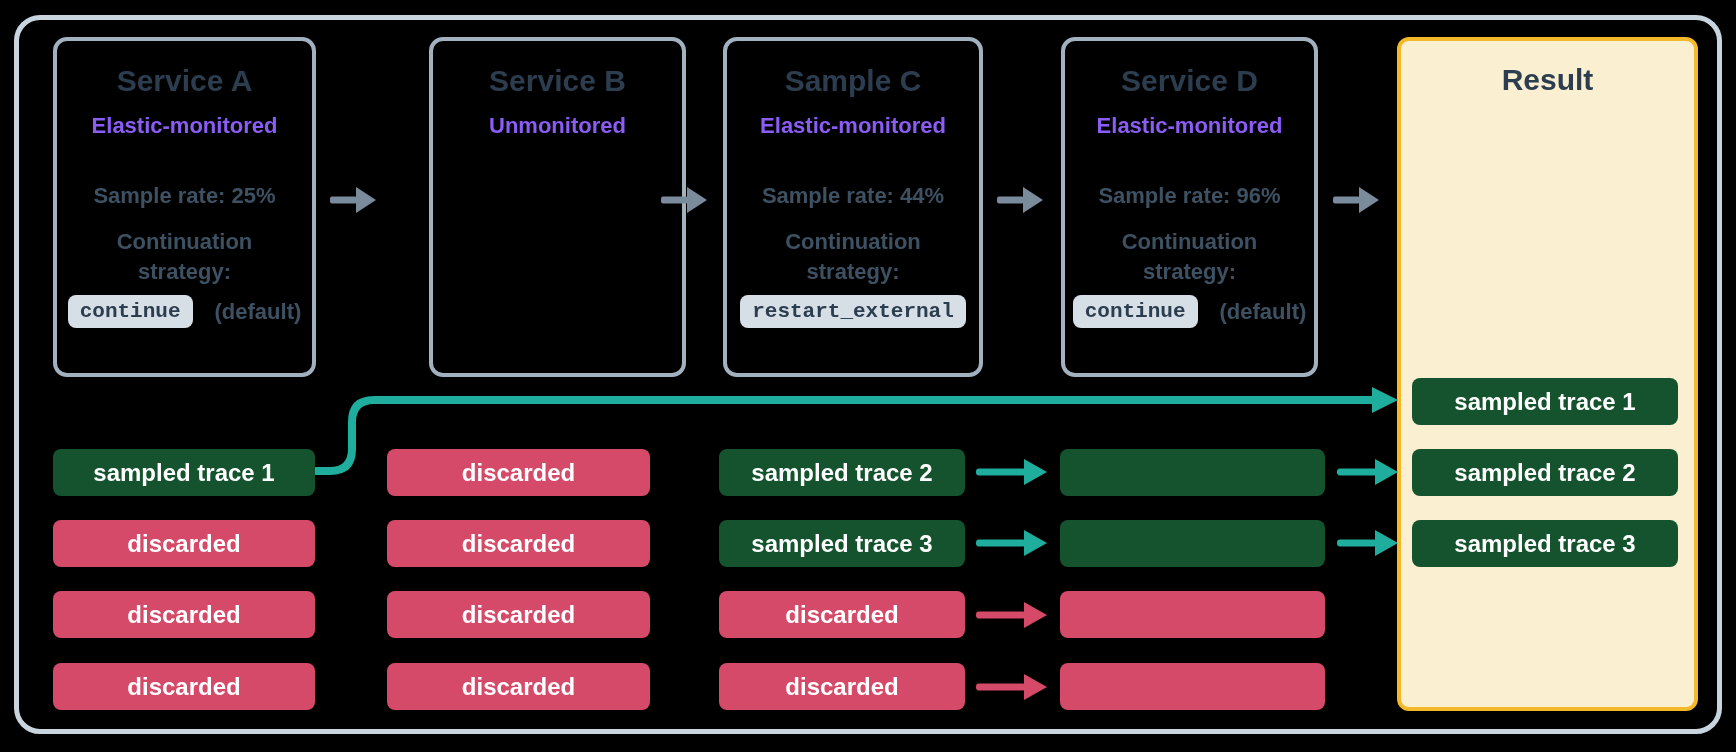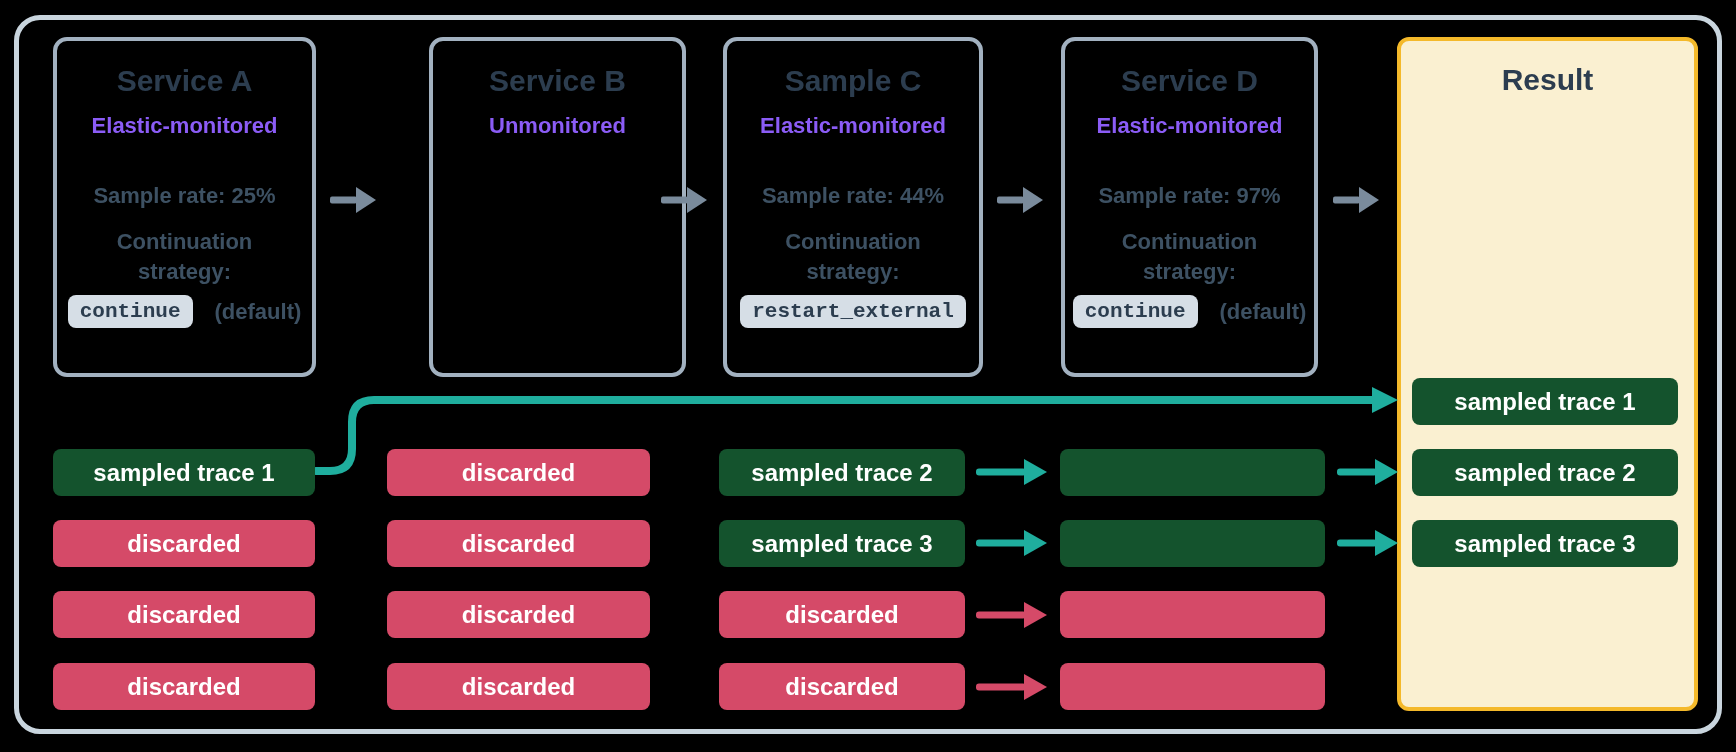--- a/index.html
+++ b/index.html
@@ -62,21 +62,21 @@
     <div class="service-rate">Sample rate: 44%</div>
     <div class="service-strategy">Continuation strategy:</div>
     <div class="strategy-row">
       <span class="code-chip">restart_external</span>
     </div>
   </div>
 
   <div class="service-box" style="left:1061px;width:257px;">
     <div class="service-title">Service D</div>
     <div class="service-sub">Elastic-monitored</div>
-    <div class="service-rate">Sample rate: 97%</div>
+    <div class="service-rate">Sample rate: 96%</div>
     <div class="service-strategy">Continuation strategy:</div>
     <div class="strategy-row">
       <span class="code-chip">continue</span>
       <span class="strategy-suffix">(default)</span>
     </div>
   </div>
 
   <div class="result-box">
     <div class="service-title">Result</div>
   </div>

